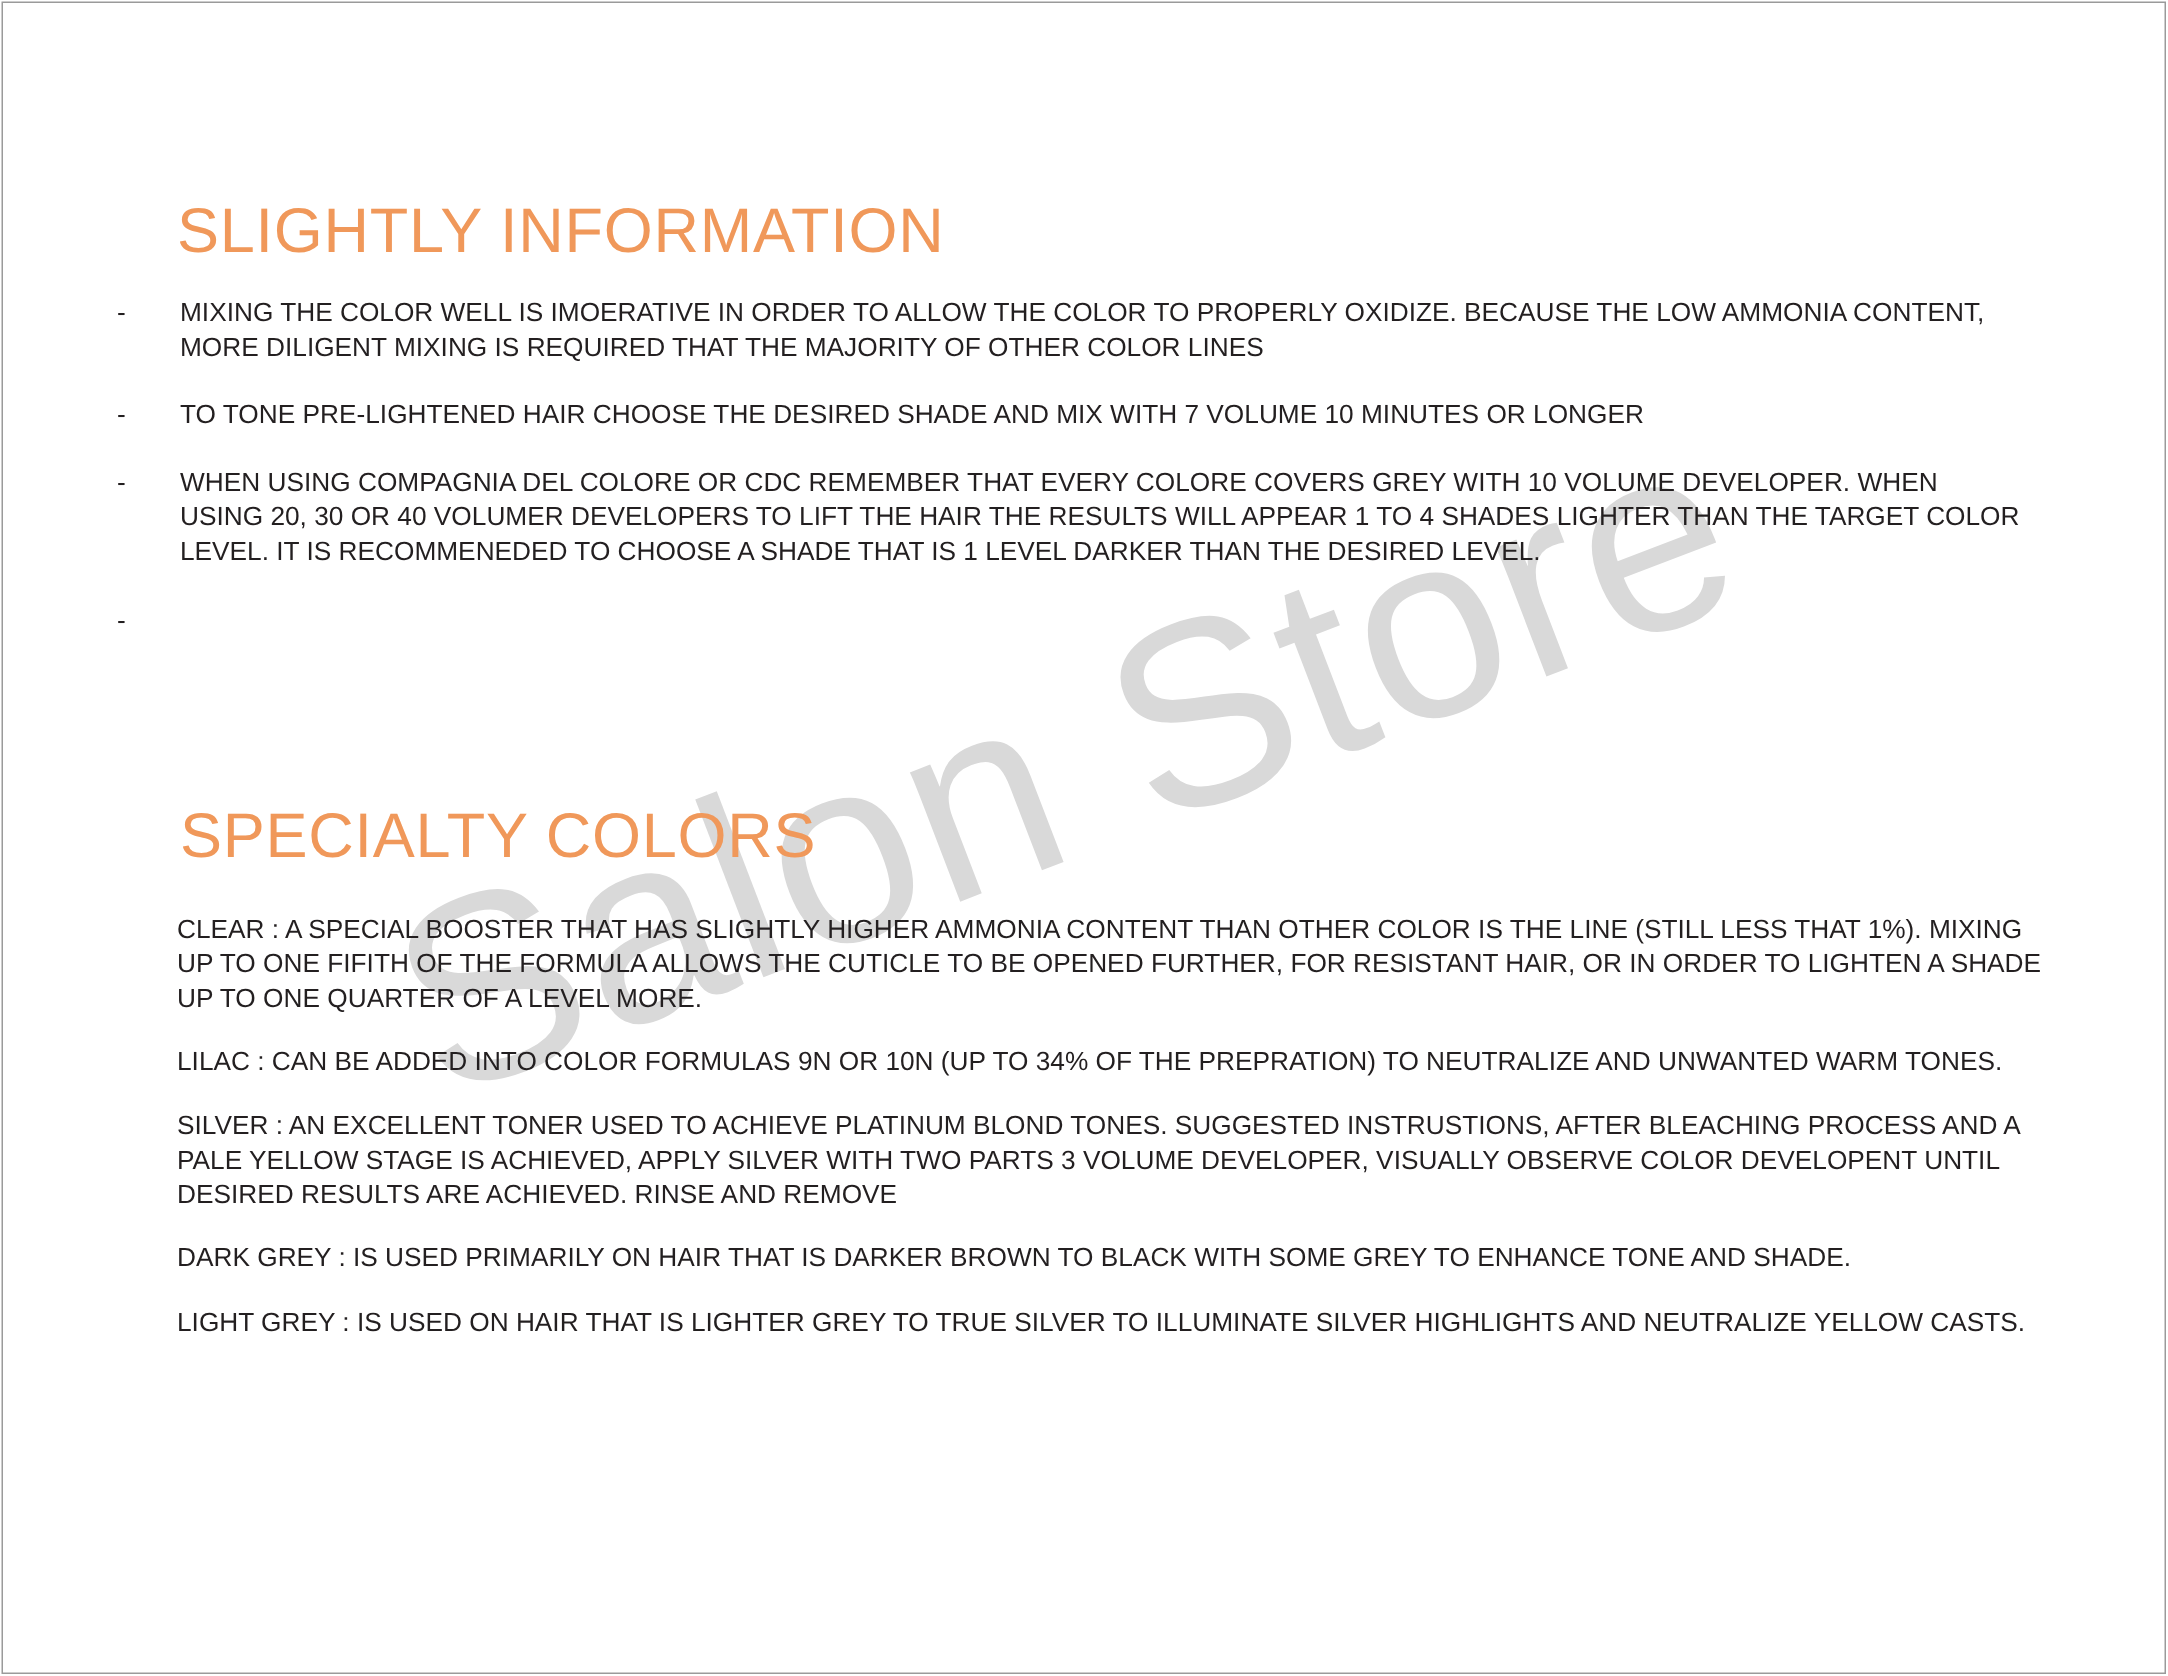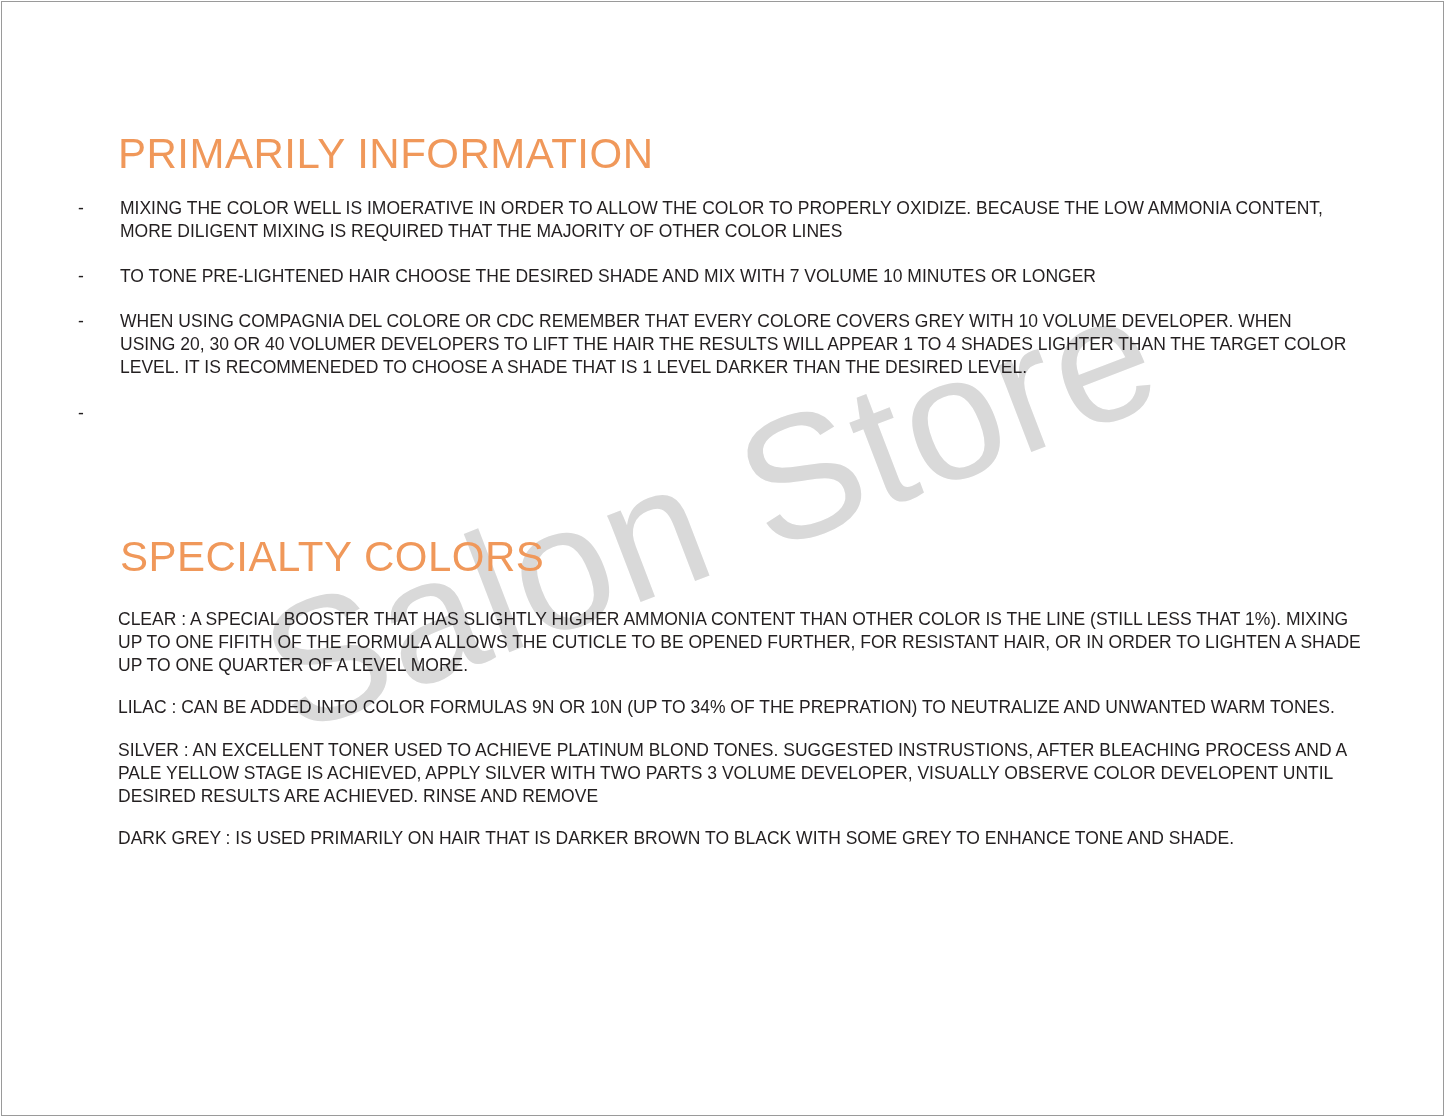--- a/index.html
+++ b/index.html
@@ -97,21 +97,21 @@
 </head>
 <body>
 
 <div class="page">
   <div class="page-border"></div>
 
   <div class="watermark">Salon Store</div>
 
   <div class="content">
 
-    <h1 class="heading" id="heading-important">PRIMARILY INFORMATION</h1>
+    <h1 class="heading" id="heading-important">SLIGHTLY INFORMATION</h1>
 
     <div class="bullets">
       <div class="bullet">
         <span class="dash">-</span>
         <span>MIXING THE COLOR WELL IS IMOERATIVE IN ORDER TO ALLOW THE COLOR TO PROPERLY OXIDIZE. BECAUSE THE LOW AMMONIA CONTENT, MORE DILIGENT MIXING IS REQUIRED THAT THE MAJORITY OF OTHER COLOR LINES</span>
       </div>
       <div class="bullet">
         <span class="dash">-</span>
         <span>TO TONE PRE-LIGHTENED HAIR CHOOSE THE DESIRED SHADE AND MIX WITH 7 VOLUME 10 MINUTES OR LONGER</span>
       </div>
@@ -124,16 +124,17 @@
       </div>
     </div>
 
     <h1 class="heading" id="heading-specialty">SPECIALTY COLORS</h1>
 
     <div class="specialty">
       <p class="spec-para">CLEAR : A SPECIAL BOOSTER THAT HAS SLIGHTLY HIGHER AMMONIA CONTENT THAN OTHER COLOR IS THE LINE (STILL LESS THAT 1%). MIXING UP TO ONE FIFITH OF THE FORMULA ALLOWS THE CUTICLE TO BE OPENED FURTHER, FOR RESISTANT HAIR, OR IN ORDER TO LIGHTEN A SHADE UP TO ONE QUARTER OF A LEVEL MORE.</p>
       <p class="spec-para">LILAC : CAN BE ADDED INTO COLOR FORMULAS 9N OR 10N (UP TO 34% OF THE PREPRATION) TO NEUTRALIZE AND UNWANTED WARM TONES.</p>
       <p class="spec-para">SILVER : AN EXCELLENT TONER USED TO ACHIEVE PLATINUM BLOND TONES. SUGGESTED INSTRUSTIONS, AFTER BLEACHING PROCESS  AND A PALE YELLOW STAGE IS ACHIEVED, APPLY SILVER WITH TWO PARTS 3 VOLUME DEVELOPER, VISUALLY OBSERVE COLOR DEVELOPENT UNTIL DESIRED RESULTS ARE ACHIEVED. RINSE AND REMOVE</p>
       <p class="spec-para">DARK GREY : IS USED PRIMARILY ON HAIR THAT IS DARKER BROWN TO BLACK WITH SOME GREY TO ENHANCE TONE AND SHADE.</p>
+      <p class="spec-para">LIGHT GREY : IS USED ON HAIR THAT IS LIGHTER GREY TO TRUE SILVER TO ILLUMINATE SILVER HIGHLIGHTS AND NEUTRALIZE YELLOW CASTS.</p>
     </div>
 
   </div>
 </div>
 
 </body></html>

